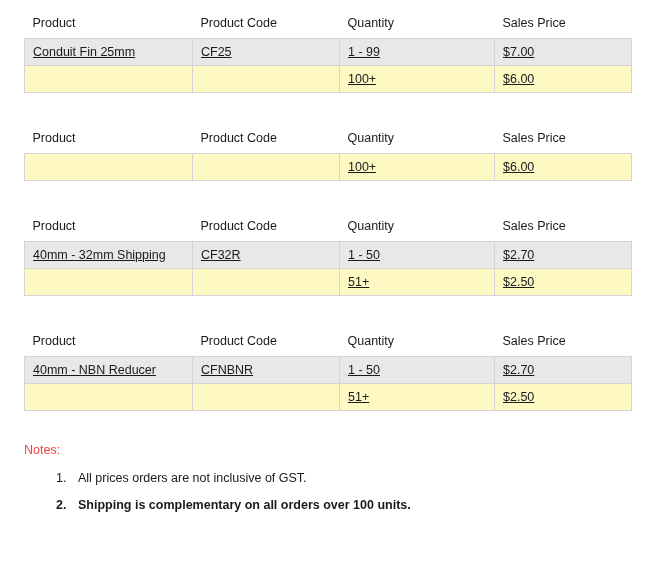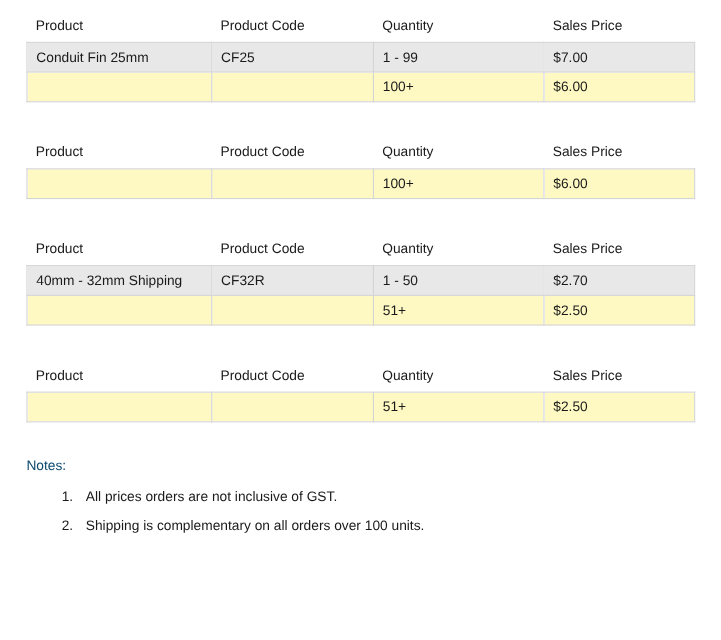--- a/index.html
+++ b/index.html
@@ -50,48 +50,50 @@
   }
   .price-table td {
     border: 1px solid #d4d4d4;
     padding: 6px 8px;
     height: 11px;
     vertical-align: middle;
     color: #1a1a1a;
     font-size: 12.5px;
     white-space: nowrap;
     overflow: hidden;
+    text-decoration: underline;
   }
   .price-table tr.row-shaded td {
     background: #e8e8e8;
   }
   .price-table tr.row-plain td {
     background: #fef9c3;
   }
   .notes {
     padding: 0 24px;
     margin-top: 32px;
   }
   .notes-title {
     font-size: 12.5px;
-    color: #0c4a6e;
+    color: #ef4444;
     margin-bottom: 14px;
   }
   ol.notes-list {
     margin: 0;
     padding-left: 46px;
     font-size: 12.5px;
     color: #1a1a1a;
   }
   ol.notes-list li {
     margin-bottom: 13px;
     padding-left: 8px;
   }
   ol.notes-list li:last-child {
     margin-bottom: 0;
+    font-weight: bold;
   }
 </style>
 </head>
 <body>
 
 <div class="page">
 
   <div class="tables">
 
     <table class="price-table">
@@ -190,20 +192,26 @@
       </colgroup>
       <thead>
         <tr>
           <th>Product</th>
           <th>Product Code</th>
           <th>Quantity</th>
           <th>Sales Price</th>
         </tr>
       </thead>
       <tbody>
+        <tr class="row-shaded">
+          <td>40mm - NBN Reducer</td>
+          <td>CFNBNR</td>
+          <td>1 - 50</td>
+          <td>$2.70</td>
+        </tr>
         <tr class="row-plain">
           <td></td>
           <td></td>
           <td>51+</td>
           <td>$2.50</td>
         </tr>
       </tbody>
     </table>
 
   </div>

